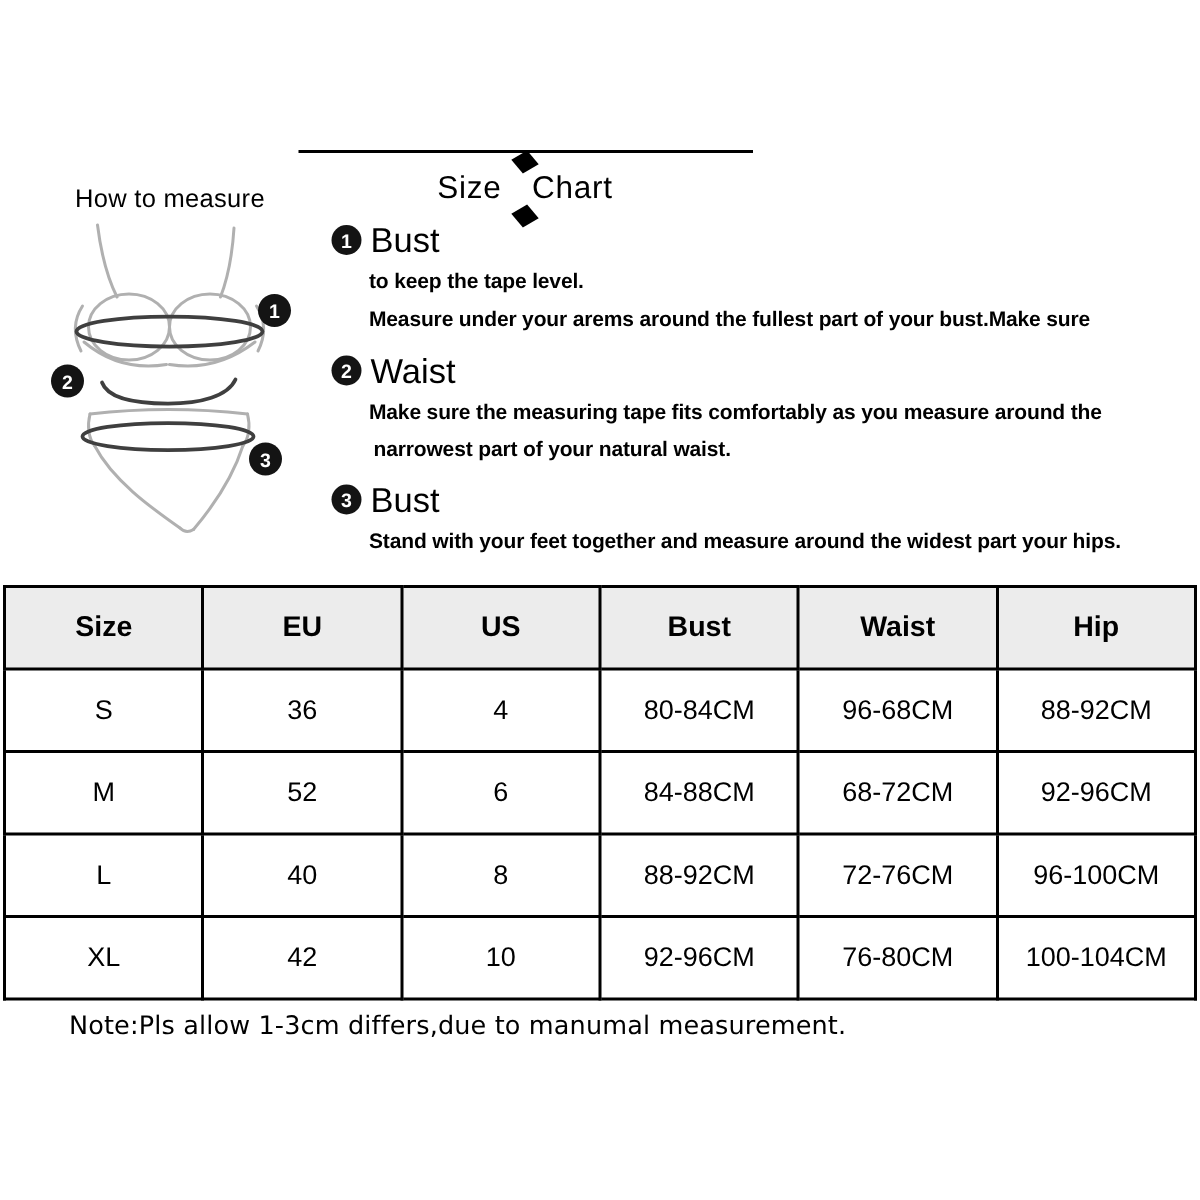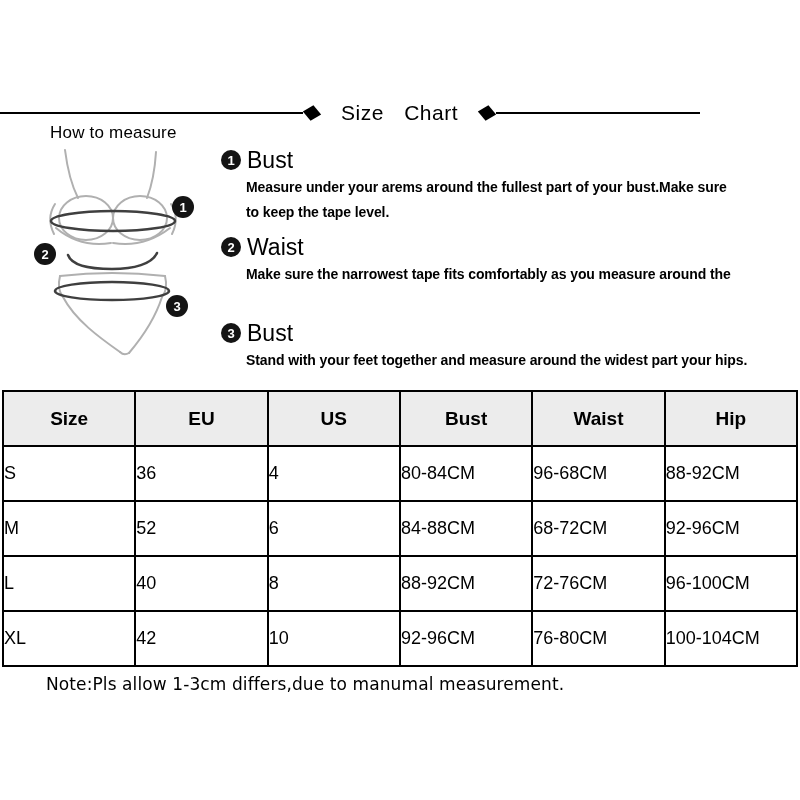--- a/index.html
+++ b/index.html
@@ -8,21 +8,21 @@
     background: #ffffff;
     font-family: "Liberation Sans", sans-serif;
     color: #000;
     overflow: hidden;
   }
   .page { position: relative; width: 800px; height: 800px; background:#fff; }
 
   
   .title-row {
     position: absolute; top: 100px; left: 0; width: 700px; height: 26px;
-    display: flex; align-items: center;
+    display: flex; align-items: center; flex-direction: column;
   }
   .rule { height: 0; border-top: 2px solid #000; }
   .rule-left  { width: 303px; flex: 0 0 auto; }
   .rule-right { flex: 1 1 auto; }
   .diamond {
     width: 12px; height: 12px; background: #000; flex: 0 0 auto;
     transform: rotate(50deg) skewX(-10deg); margin: 0 3px;
   }
   .page-title {
     margin: 0 20px; font-size: 21px; font-weight: 400; white-space: nowrap;
@@ -53,21 +53,21 @@
   .sec-desc {
     margin-left: 25px; margin-top: 2px;
     font-size: 14px; font-weight: bold; letter-spacing: -0.1px;
     line-height: 25px; white-space: nowrap;
   }
   .sec-desc .line2 { padding-left: 3px; }
 
   
   .size-table {
     position: absolute; top: 390px; left: 2px; width: 796px;
-    border-collapse: collapse; table-layout: fixed; 
+    border-collapse: collapse; table-layout: fixed; text-align: center;
     background: #fff;
   }
   .size-table th, .size-table td { border: 2px solid #000; padding: 0; }
   .size-table th {
     height: 53px; background: #ececec; font-size: 19px; font-weight: bold;
   }
   .size-table td { height: 53px; font-size: 18px; font-weight: 400; }
 
   
   .note {
@@ -139,32 +139,33 @@
       <text class="badge-num" x="157" y="169">3</text>
     </g>
   </svg>
 
   <div class="section sec-bust">
     <div class="sec-head">
       <span class="marker-badge">1</span>
       <span class="sec-title">Bust</span>
     </div>
     <div class="sec-desc">
+      <div>to keep the tape level.</div>
       <div>Measure under your arems around the fullest part of your bust.Make sure</div>
-      <div>to keep the tape level.</div>
     </div>
   </div>
 
   <div class="section sec-waist">
     <div class="sec-head">
       <span class="marker-badge">2</span>
       <span class="sec-title">Waist</span>
     </div>
     <div class="sec-desc">
-      <div>Make sure the narrowest tape fits comfortably as you measure around the</div>
+      <div>Make sure the measuring tape fits comfortably as you measure around the</div>
+      <div class="line2">narrowest part of your natural waist.</div>
     </div>
   </div>
 
   <div class="section sec-hips">
     <div class="sec-head">
       <span class="marker-badge">3</span>
       <span class="sec-title">Bust</span>
     </div>
     <div class="sec-desc">
       <div>Stand with your feet together and measure around the widest part your hips.</div>

